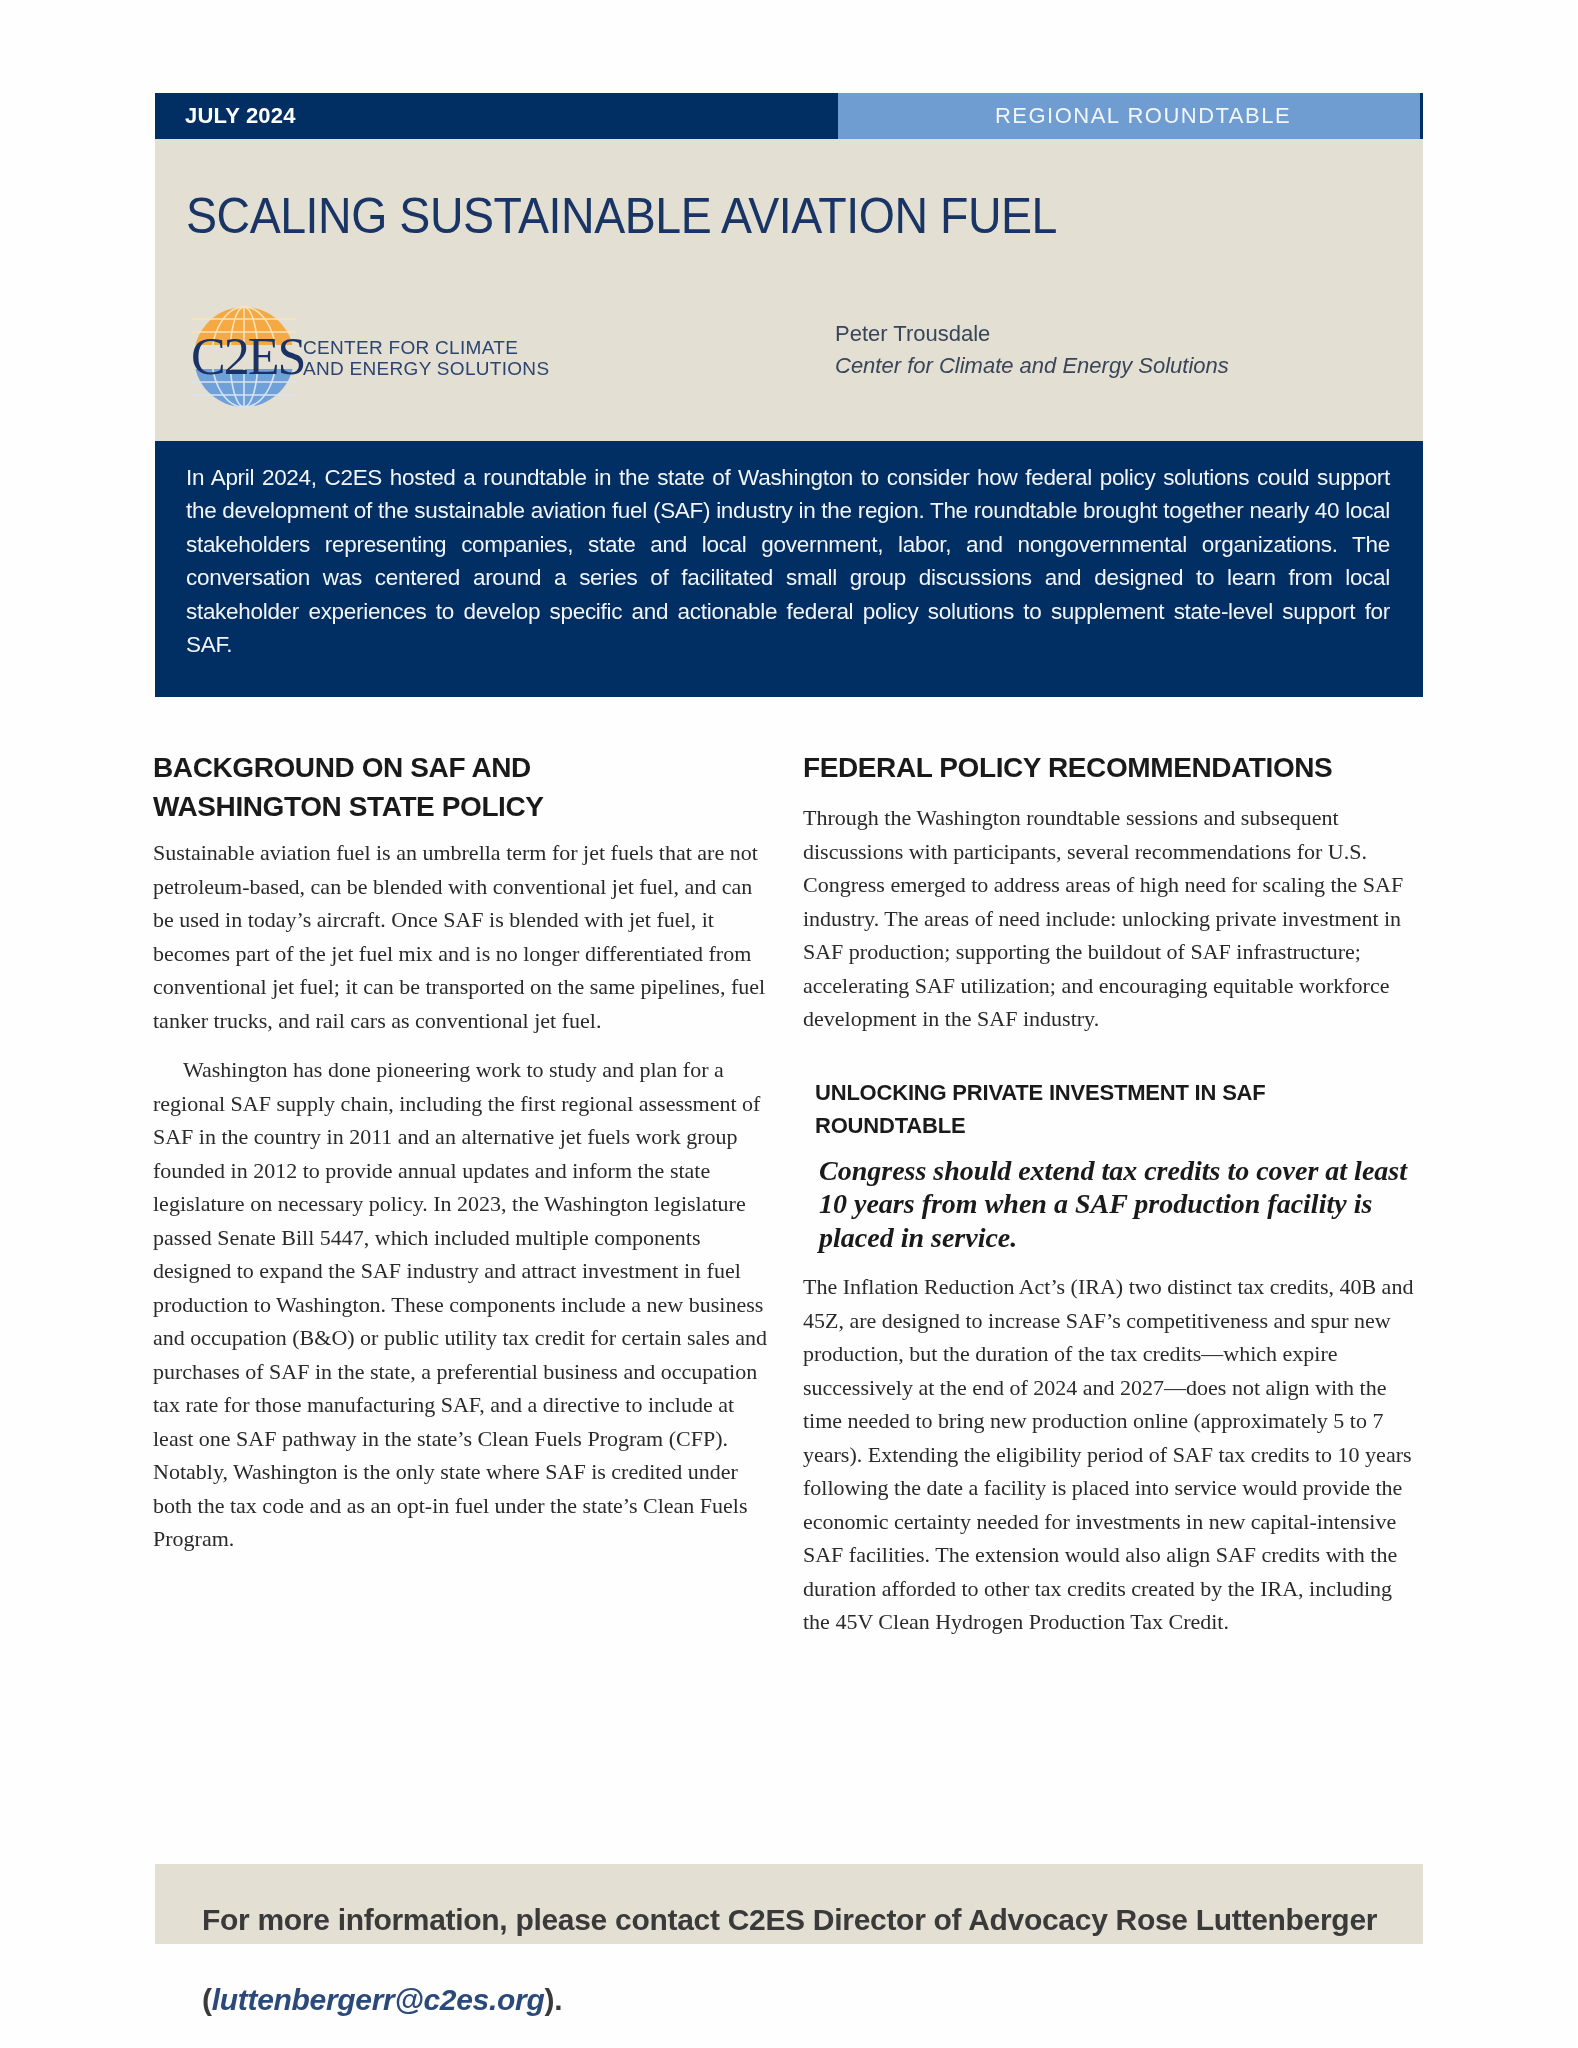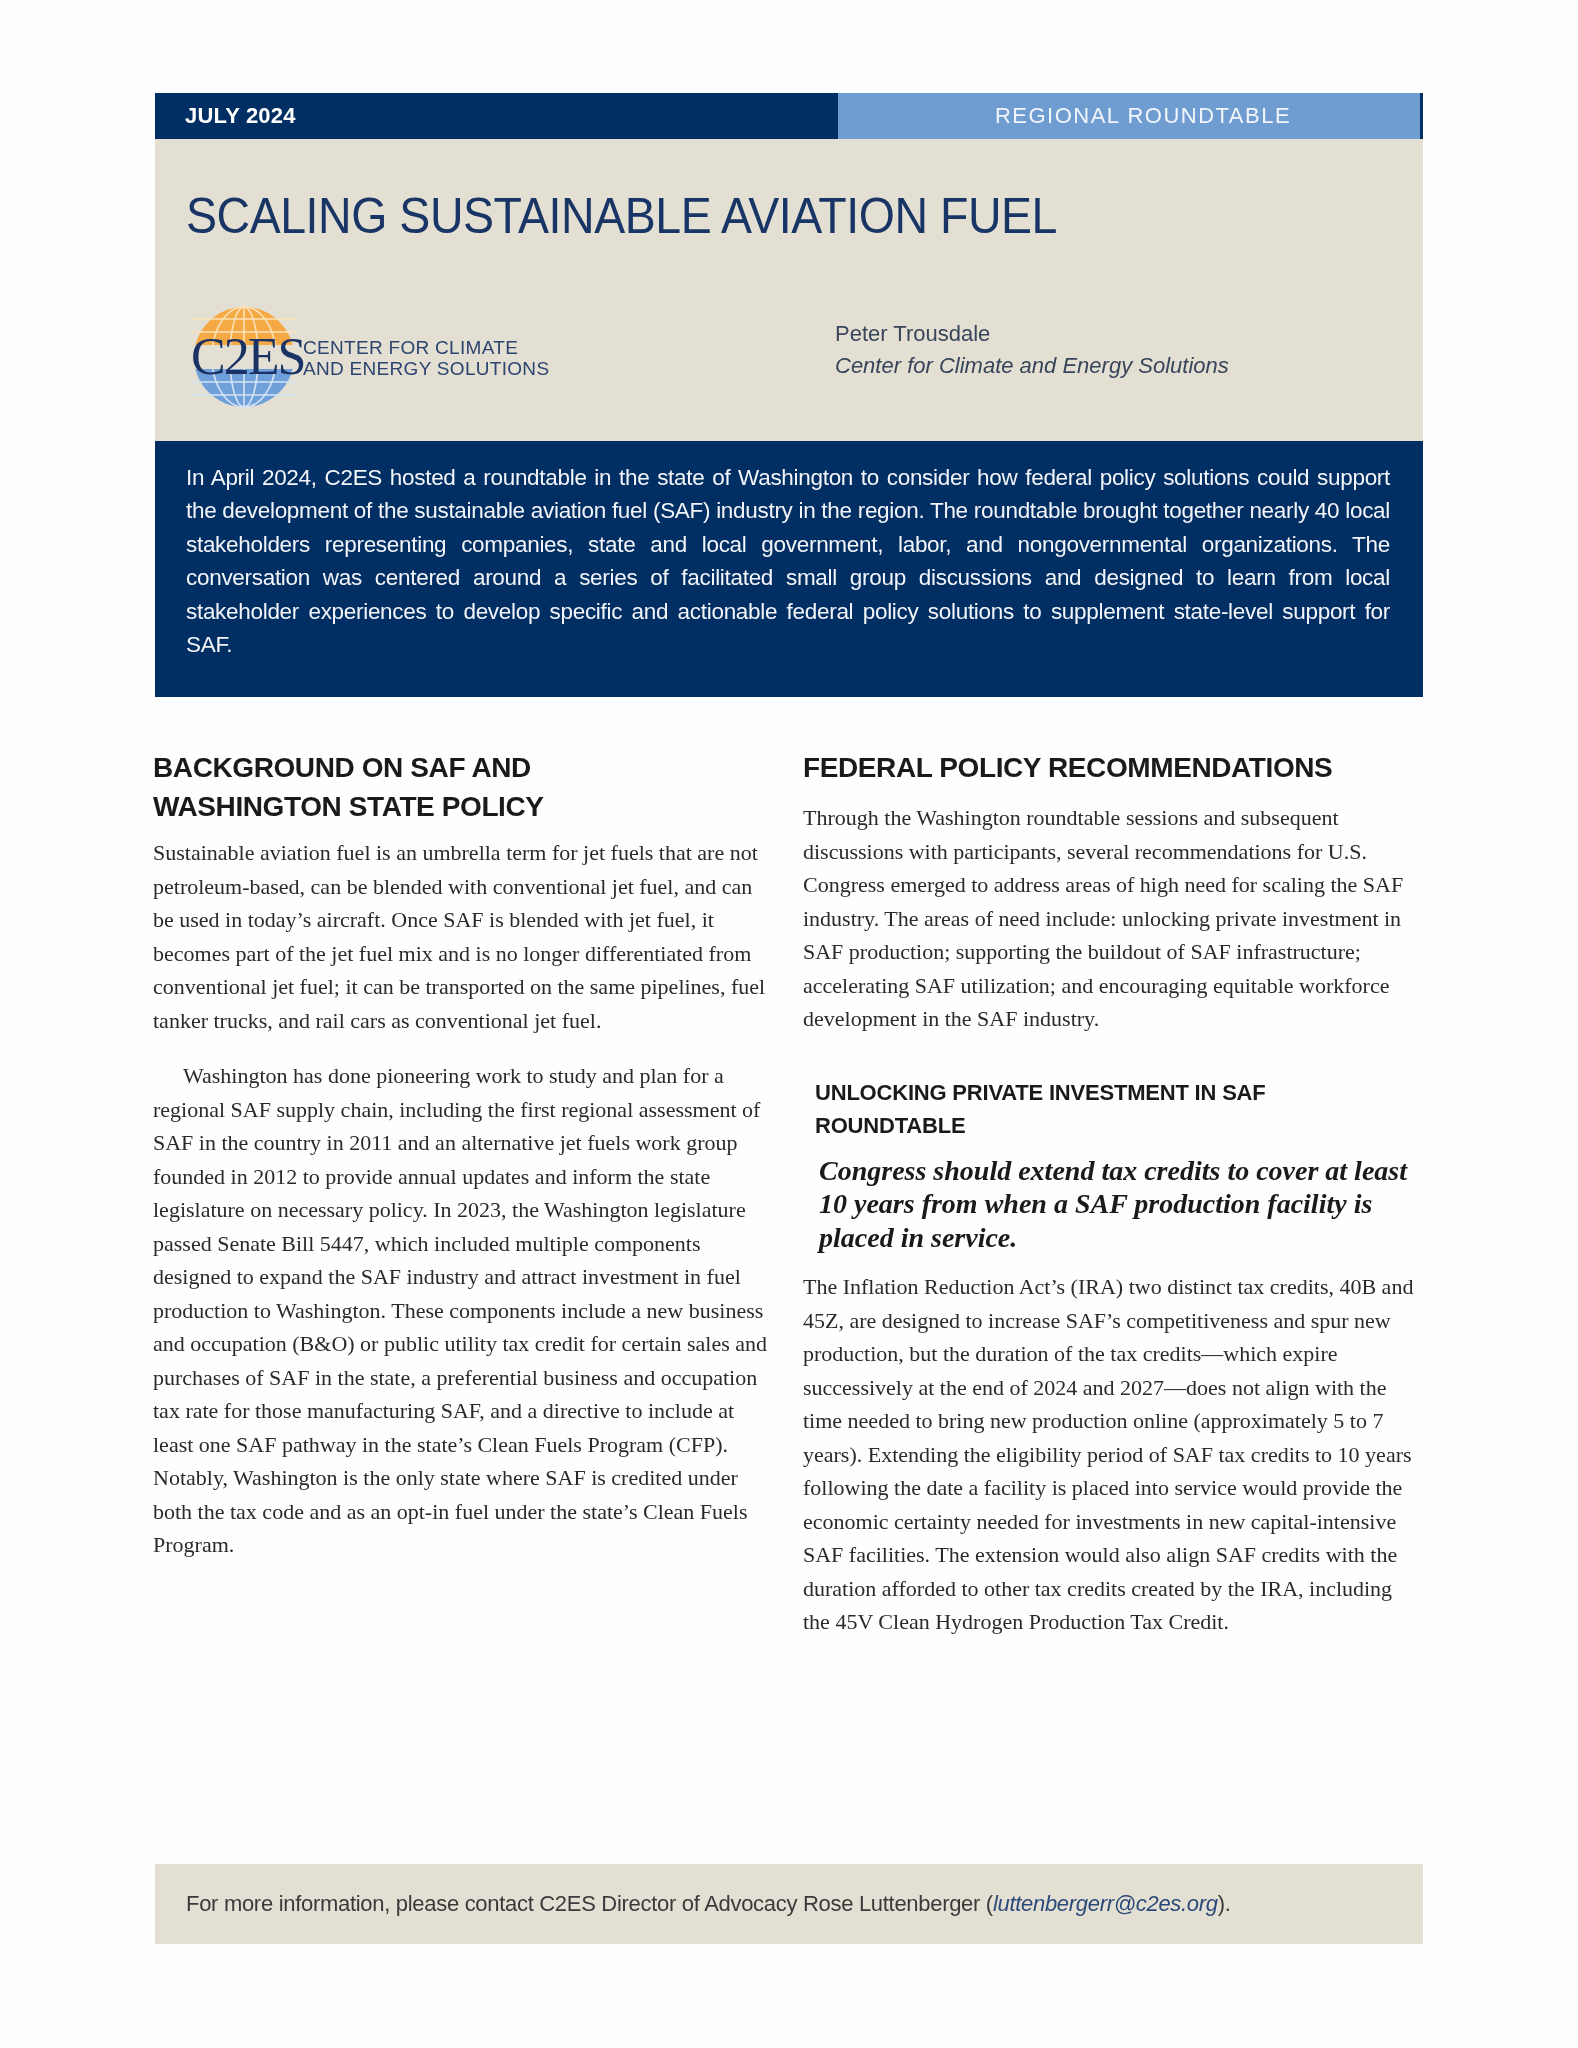--- a/index.html
+++ b/index.html
@@ -30,26 +30,26 @@
   .abstract p { position:absolute; left:31px; top:20px; width:1204px; margin:0; color:#f3f5f9; text-align:justify;
     font-family:"Liberation Sans", sans-serif; font-size:22.5px; line-height:33.4px; letter-spacing:-0.3px; }
 
   
   .col { position:absolute; top:748px; width:620px; }
   .col.left { left:153px; }
   .col.right { left:803px; }
   h2 { margin:0; color:#1a1a1a; font-family:"Liberation Sans", sans-serif; font-weight:bold; font-size:28px; line-height:39px; letter-spacing:-0.4px; }
   h3 { margin:12px; color:#1a1a1a; font-family:"Liberation Sans", sans-serif; font-weight:bold; font-size:22px; line-height:33px; letter-spacing:-0.2px; }
   .body { margin:0; color:#2a2a2a; font-family:"Liberation Serif", serif; font-size:22px; line-height:33.5px; text-align:left; }
-  .indent { text-indent:30px; margin-top:22px; }
+  .indent { text-indent:30px; margin-top:16px; }
   .rec { margin:16px; color:#1a1a1a; font-family:"Liberation Serif", serif; font-style:italic; font-weight:bold; font-size:28px; line-height:33.5px; }
 
   
   .footer { position:absolute; left:155px; top:1864px; width:1268px; height:80px; background:#e3dfd3; }
-  .footer p { position:absolute; left:31px; top:0; margin:0; line-height:80px; color:#3a3a3a; font-family:"Liberation Sans", sans-serif; font-size:22px; letter-spacing:-0.3px; }
+  .footer p { position:absolute; left:31px; top:0; margin:16px; line-height:80px; color:#3a3a3a; font-family:"Liberation Sans", sans-serif; font-size:30px; letter-spacing:-0.3px;font-weight:bold; }
   .footer .email { font-style:italic; color:#2b4a7a; }
 </style>
 </head>
 <body>
 
 <div class="page">
 
   <div class="topbar">
     <div class="date">JULY 2024</div>
     <div class="series">

